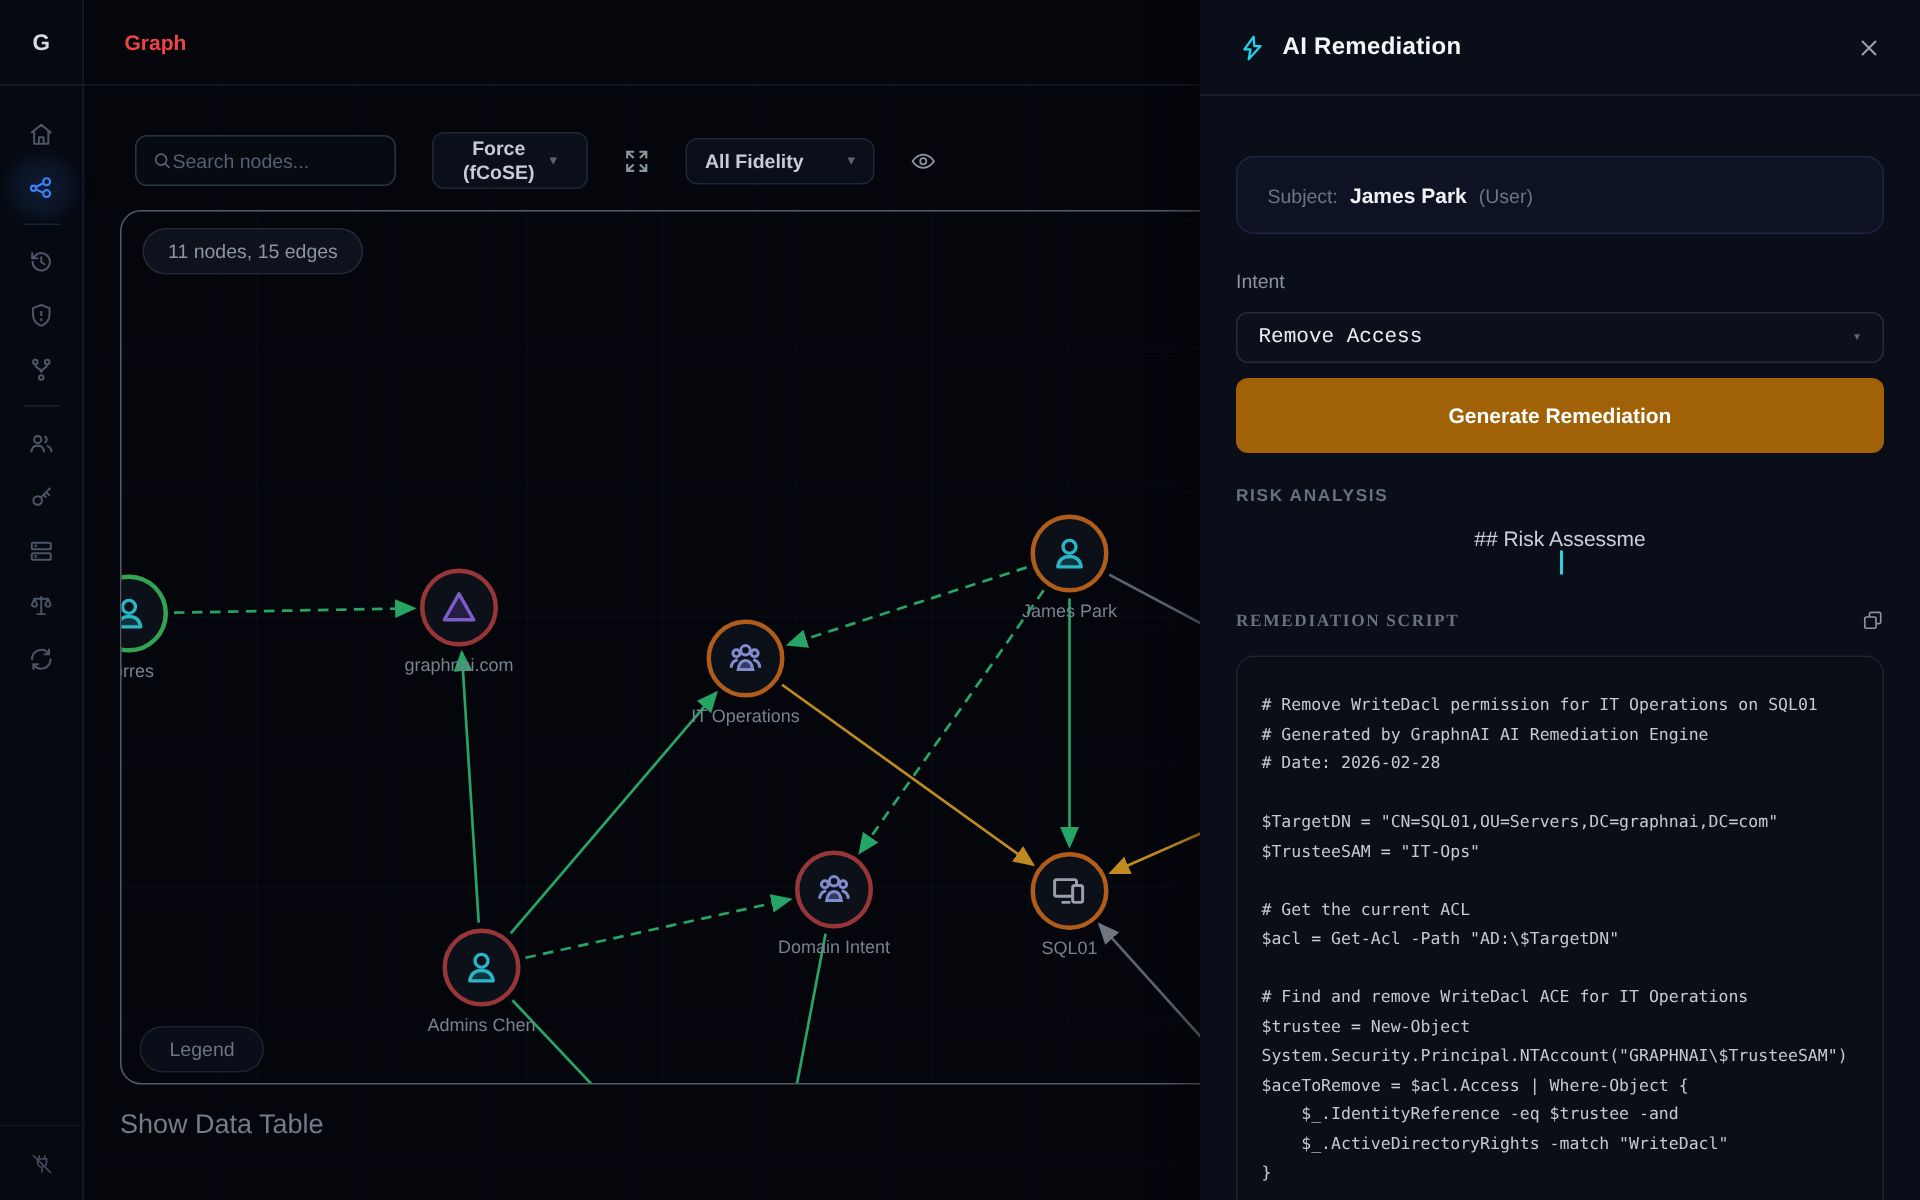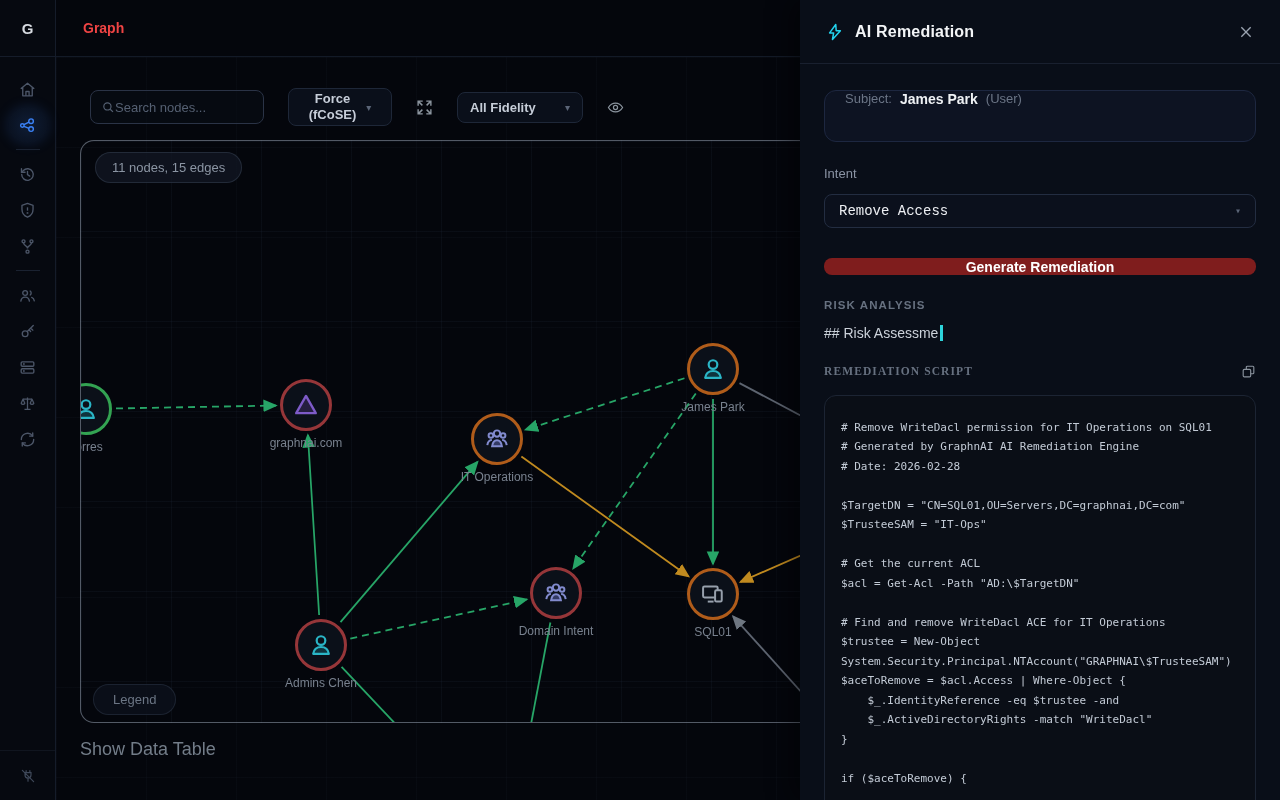--- a/index.html
+++ b/index.html
@@ -51,36 +51,36 @@
   
   .panel { position:absolute; right:0; top:0; width:480px; height:800px; background:#090e18; z-index:10; box-shadow:-8px 0 24px rgba(0,0,0,.45); }
   .panel-header { height:64px; display:flex; align-items:center; padding:0 26px; border-bottom:1px solid #19202f; }
   .bolt { color:#22d3ee; display:flex; margin-right:11px; }
   .bolt svg { width:18px; height:18px; }
   .panel-title { color:#f3f5f7; font-size:16px; font-weight:700; letter-spacing:.2px; flex:1; }
   .close-btn { color:#9aa3b0; display:flex; cursor:pointer; }
   .close-btn svg { width:16px; height:16px; }
 
   .panel-body { padding:0 24px; }
-  .subject-card { margin-top:26px; height:52px; background:#0d1322; border:1px solid #1d2740; border-radius:12px; display:flex; align-items:flex-start; padding:0 20px; gap:8px; }
+  .subject-card { margin-top:40px; height:52px; background:#0d1322; border:1px solid #1d2740; border-radius:12px; display:flex; align-items:center; padding:0 20px; gap:8px; }
   .muted { color:#6b7586; font-size:13px; }
   .subject-name { color:#eef1f4; font-size:14px; font-weight:700; }
 
   .field-label { margin-top:24px; color:#8b94a4; font-size:13px; }
   .intent-select { margin-top:13px; height:34px; background:#0b101c; border:1px solid #232d41; border-radius:8px; display:flex; align-items:center; padding:0 14px; color:#eceef2; font-size:14px; cursor:pointer;font-family:Liberation Mono, monospace; }
   .intent-select .chev { margin-left:auto; }
 
-  .gen-btn { margin-top:30px; height:17px; width:100%; background:#7f1d1d; border:none; border-radius:8px; color:#fff; font-size:14px; font-weight:700; cursor:pointer; font-family:"Liberation Sans",sans-serif; }
+  .gen-btn { margin-top:10px; height:50px; width:100%; background:#a16207; border:none; border-radius:8px; color:#fff; font-size:14px; font-weight:700; cursor:pointer; font-family:"Liberation Sans",sans-serif; }
 
   .section-head { margin-top:23px; display:flex; align-items:center; }
   .section-label { color:#677180; font-size:11.5px; font-weight:700; letter-spacing:1.1px; }
   .copy-btn { margin-left:auto; color:#8b949e; display:flex; cursor:pointer; }
   .copy-btn svg { width:15px; height:15px; }
 
-  .risk-line { margin-top:14px; color:#ccd2da; font-size:14px; display:flex; align-items:center; }
+  .risk-line { margin-top:14px; color:#ccd2da; font-size:14px; display:flex; align-items:center;flex-direction:column; }
   .caret { display:inline-block; width:2.5px; height:16px; background:#2dd4db; margin-left:2px; }
 
   .code-block { margin-top:16px; background:#0a0e16; border:1px solid #1c2433; border-radius:12px; padding:22px 16px; height:420px; overflow:hidden; }
   .code-line { font-family:"DejaVu Sans Mono", monospace; font-size:11px; line-height:19.5px; color:#c3cbd6; white-space:pre; }
 </style>
 </head>
 <body>
 
 <div class="sidebar">
   <div class="logo">G</div>

